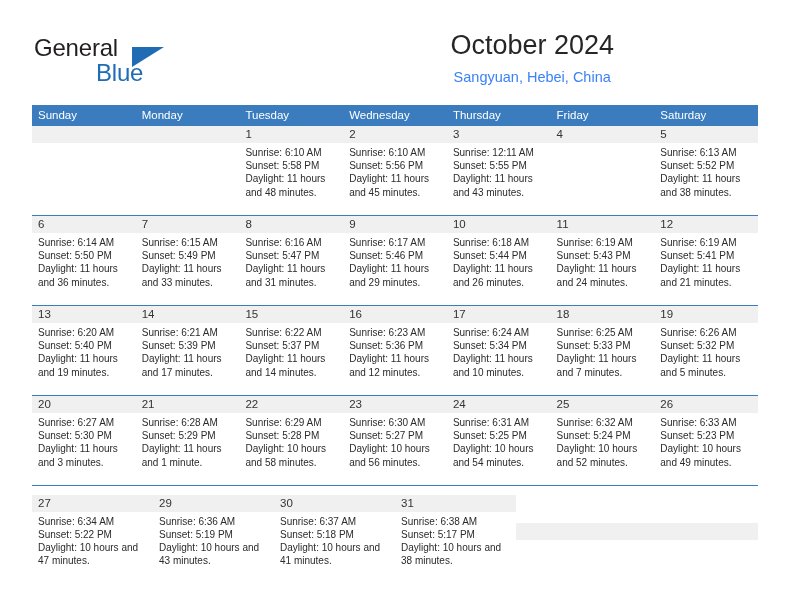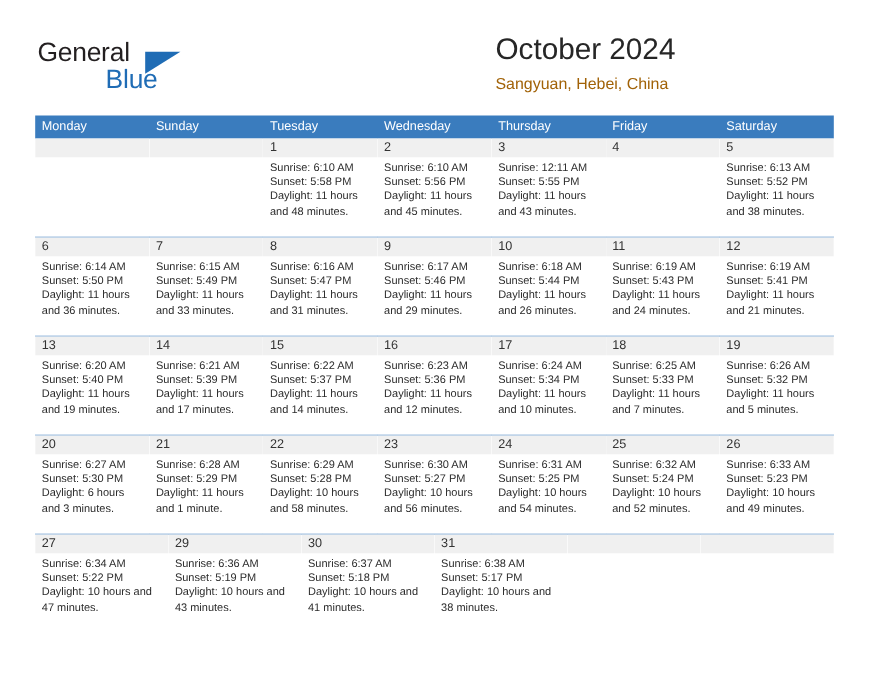--- a/index.html
+++ b/index.html
@@ -61,31 +61,31 @@
     width: 0;
     height: 0;
     border-left: 32px solid #1f6cb5;
     border-bottom: 20px solid transparent;
   }
 
   .title-block {
     position: absolute;
     right: 0;
     top: 0;
-    text-align: left;
+    text-align: center;
   }
   .month-title {
     font-size: 27px;
     color: #262626;
     line-height: 34px;
     white-space: nowrap;
   }
   .location {
     font-size: 14.5px;
-    color: #a16207;
+    color: #3b82f6;
     line-height: 22px;
     margin-top: 4px;
     white-space: nowrap;
   }
 
   
   .calendar {
     position: absolute;
     left: 32px;
     top: 105px;
@@ -108,20 +108,21 @@
   }
 
   .week-row {
     display: flex;
     height: 90px;
     border-bottom: 1.6px solid #3a7cbe;
     box-sizing: border-box;
   }
   .week-row.last {
     border-bottom: none;
+    align-items: center;
   }
   .day-cell {
     flex: 1 1 0;
     position: relative;
     box-sizing: border-box;
     background: #ffffff;
     overflow: hidden;
   }
   .day-cell.filled .daynum-band {
     background: #f0f0f0;
@@ -167,22 +168,22 @@
 
     <div class="title-block">
       <div class="month-title">October 2024</div>
       <div class="location">Sangyuan, Hebei, China</div>
     </div>
 
   </div>
 
   <div class="calendar">
     <div class="weekday-row" id="weekday-row">
+        <div class="weekday">Sunday</div>
         <div class="weekday">Monday</div>
-        <div class="weekday">Sunday</div>
         <div class="weekday">Tuesday</div>
         <div class="weekday">Wednesday</div>
         <div class="weekday">Thursday</div>
         <div class="weekday">Friday</div>
         <div class="weekday">Saturday</div>
       </div>
     <div id="weeks-container">
         <div class="week-row">
           <div class="day-cell empty">
             <div class="daynum-band">
@@ -385,21 +386,21 @@
           </div>
         </div>
         <div class="week-row">
           <div class="day-cell filled">
             <div class="daynum-band">
               <div class="daynum">20</div>
             </div>
             <div class="day-info">
               <div>Sunrise: 6:27 AM</div>
               <div>Sunset: 5:30 PM</div>
-              <div class="wrap">Daylight: 6 hours and 3 minutes.</div>
+              <div class="wrap">Daylight: 11 hours and 3 minutes.</div>
             </div>
           </div>
           <div class="day-cell filled">
             <div class="daynum-band">
               <div class="daynum">21</div>
             </div>
             <div class="day-info">
               <div>Sunrise: 6:28 AM</div>
               <div>Sunset: 5:29 PM</div>
               <div class="wrap">Daylight: 11 hours and 1 minute.</div>

